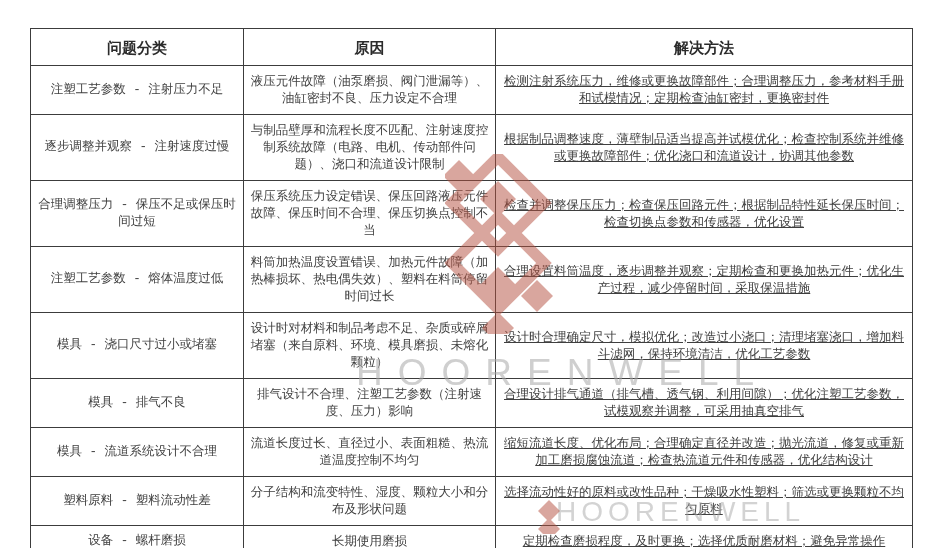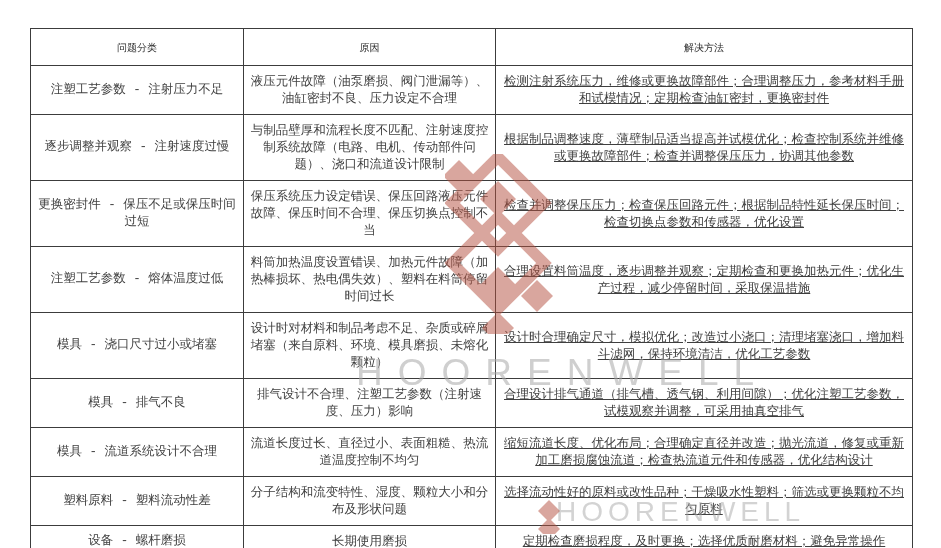--- a/index.html
+++ b/index.html
@@ -16,21 +16,21 @@
     border:1px solid #3c3c3c;
     vertical-align:middle;
     text-align:center;
     color:#3f3f3f;
     font-size:12.5px;
     line-height:17px;
     padding:7px 5px;
     word-break:break-all;
   }
   table.trouble th {
-    color:#2b2b2b; font-weight:normal; font-size:10px;
+    color:#2b2b2b; font-weight:bold; font-size:15px;
     height:37px; padding:4px;
     background:transparent;
   }
   td.cell-category { font-size:12px; padding:6px 2px;font-family:Liberation Mono, monospace; }
   td.cell-cause    { padding:6px 4px; }
   td.cell-solution { padding:6px 8px;text-decoration:underline; }
 
   
   .wm { position:absolute; pointer-events:none;text-align:center; }
   .wm-logo { left:445px; top:154px; opacity:0.5; z-index:5; }
@@ -92,24 +92,24 @@
     </thead>
     <tbody>
         <tr>
           <td class="cell-category">注塑工艺参数 - 注射压力不足</td>
           <td class="cell-cause">液压元件故障（油泵磨损、阀门泄漏等）、油缸密封不良、压力设定不合理</td>
           <td class="cell-solution">检测注射系统压力，维修或更换故障部件；合理调整压力，参考材料手册和试模情况；定期检查油缸密封，更换密封件</td>
         </tr>
         <tr>
           <td class="cell-category">逐步调整并观察 - 注射速度过慢</td>
           <td class="cell-cause">与制品壁厚和流程长度不匹配、注射速度控制系统故障（电路、电机、传动部件问题）、浇口和流道设计限制</td>
-          <td class="cell-solution">根据制品调整速度，薄壁制品适当提高并试模优化；检查控制系统并维修或更换故障部件；检查并调整保压压力，协调其他参数</td>
+          <td class="cell-solution">根据制品调整速度，薄壁制品适当提高并试模优化；检查控制系统并维修或更换故障部件；优化浇口和流道设计，协调其他参数</td>
         </tr>
         <tr>
-          <td class="cell-category">更换密封件 - 保压不足或保压时间过短</td>
+          <td class="cell-category">合理调整压力 - 保压不足或保压时间过短</td>
           <td class="cell-cause">保压系统压力设定错误、保压回路液压元件故障、保压时间不合理、保压切换点控制不当</td>
           <td class="cell-solution">检查并调整保压压力；检查保压回路元件；根据制品特性延长保压时间；检查切换点参数和传感器，优化设置</td>
         </tr>
         <tr>
           <td class="cell-category">注塑工艺参数 - 熔体温度过低</td>
           <td class="cell-cause">料筒加热温度设置错误、加热元件故障（加热棒损坏、热电偶失效）、塑料在料筒停留时间过长</td>
           <td class="cell-solution">合理设置料筒温度，逐步调整并观察；定期检查和更换加热元件；优化生产过程，减少停留时间，采取保温措施</td>
         </tr>
         <tr>
           <td class="cell-category">模具 - 浇口尺寸过小或堵塞</td>

